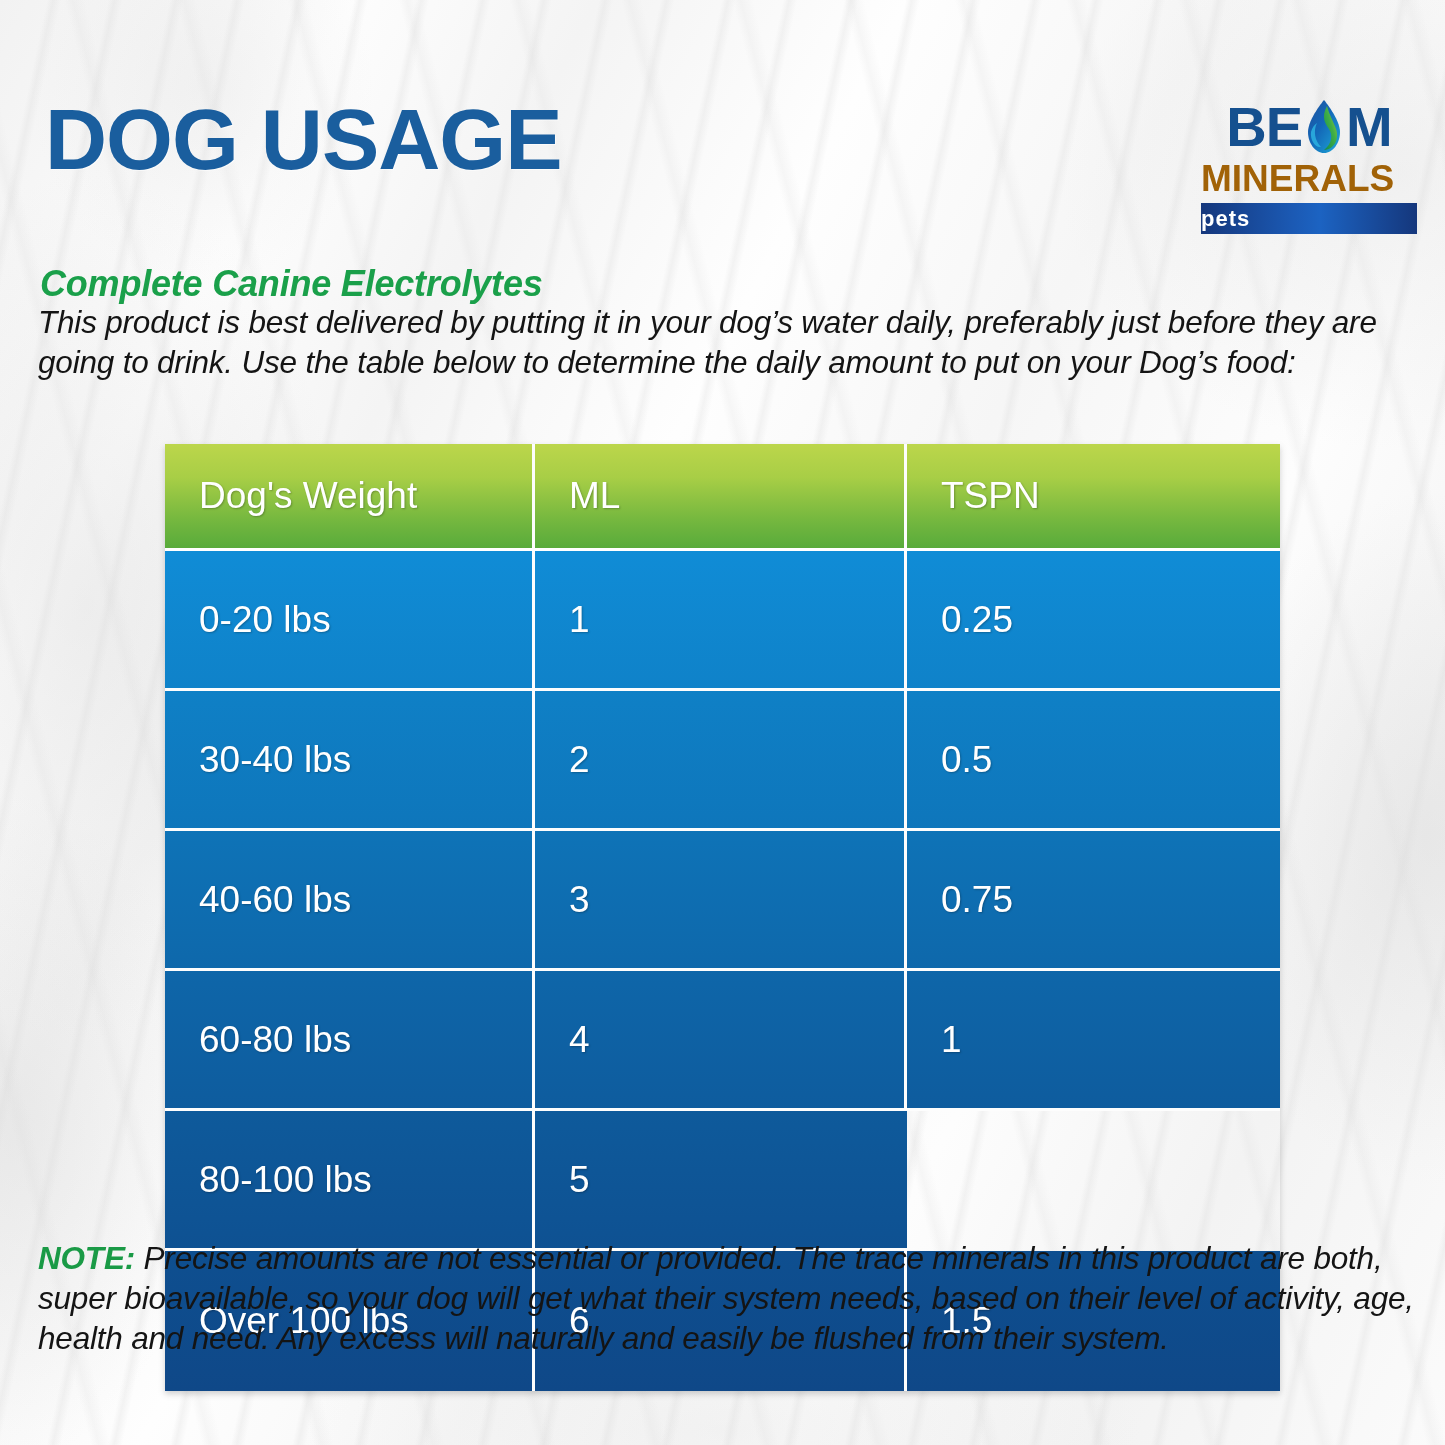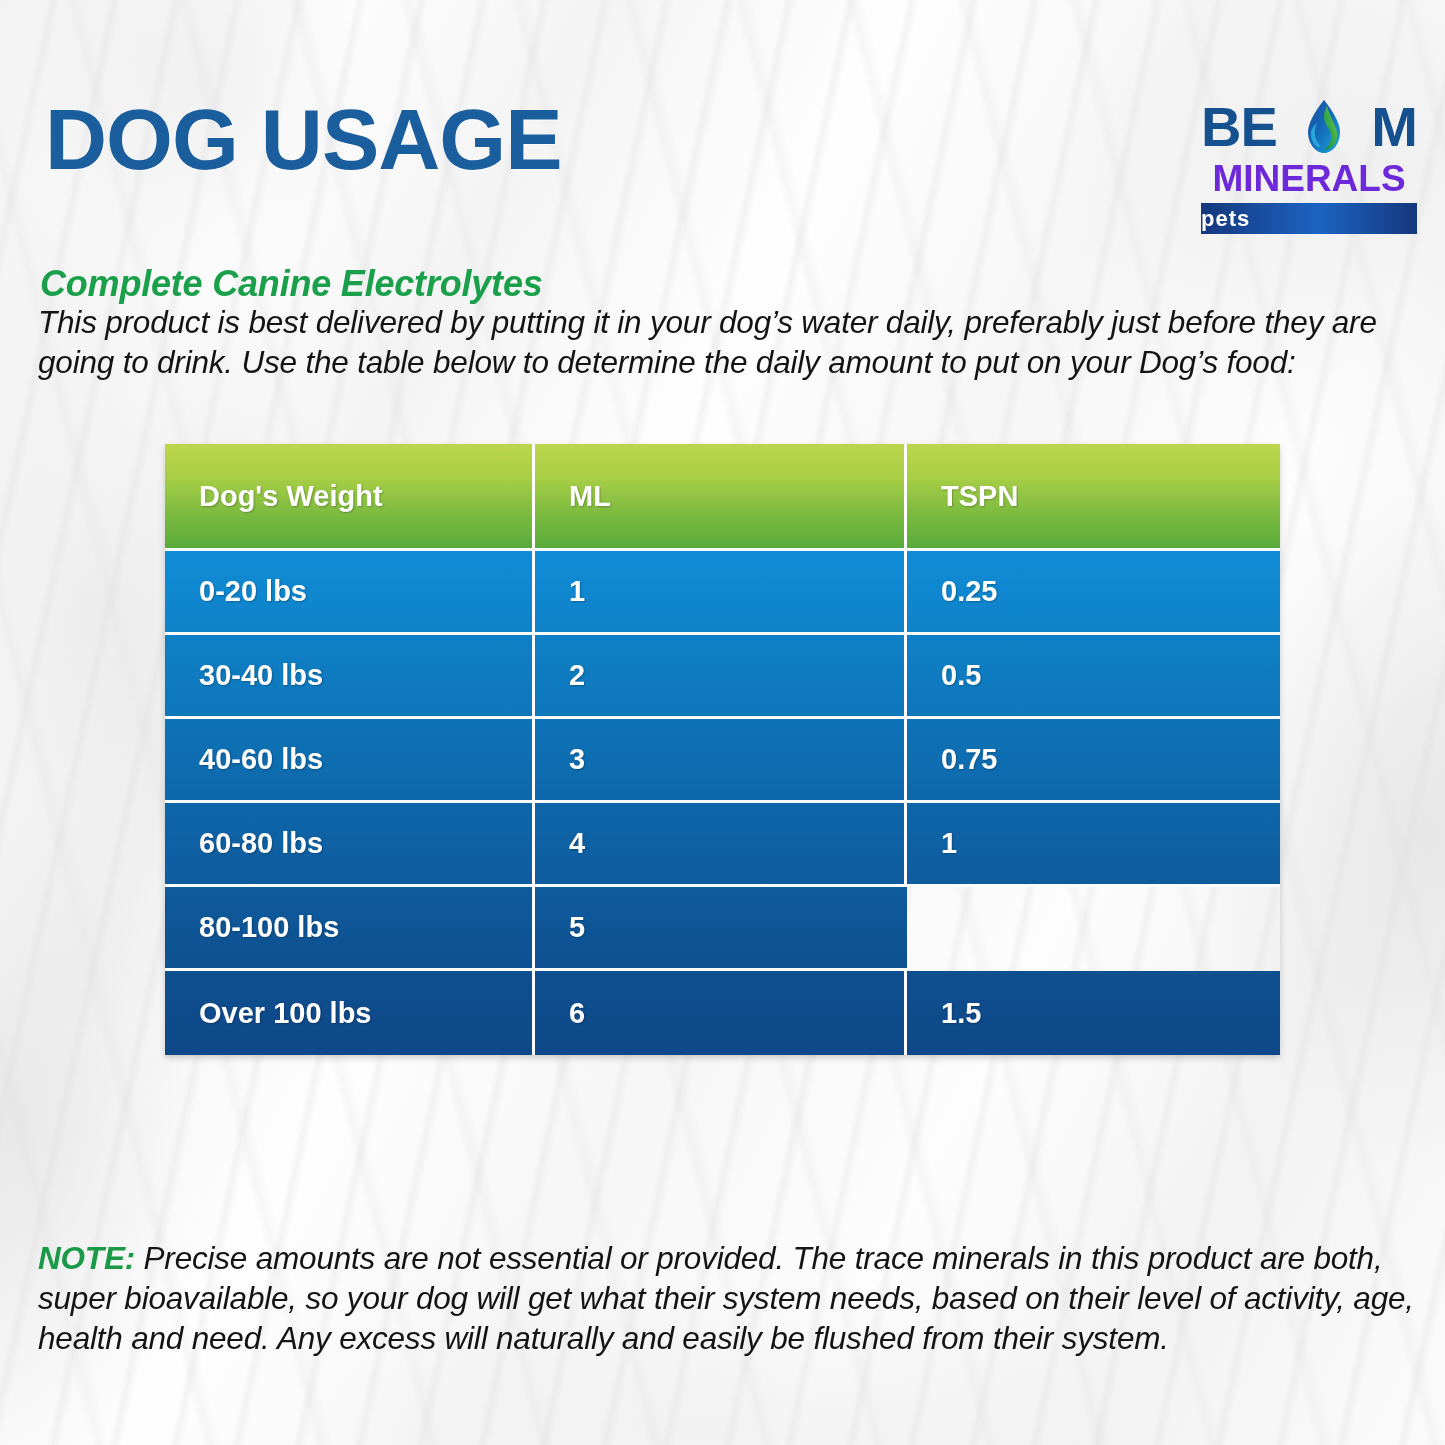--- a/index.html
+++ b/index.html
@@ -72,41 +72,41 @@
   .logo {
     position: absolute;
     right: 28px;
     top: 98px;
     width: 216px;
     height: 132px;
   }
   .logo-beam {
     display: flex;
     align-items: center;
-    justify-content: space-between;
+    justify-content: center;
     height: 58px;
     line-height: 1;
   }
   .logo-beam .lt {
     font-size: 56px;
     font-weight: bold;
     color: #15508f;
     letter-spacing: -1px;
   }
   .logo-drop {
     width: 42px;
     height: 56px;
     position: relative;
     margin: 0 1px;
   }
   .logo-minerals {
-    text-align: center;
+    text-align: left;
     font-size: 37px;
     font-weight: bold;
-    color: #6d28d9;
+    color: #a16207;
     letter-spacing: 0px;
     line-height: 1;
     margin-top: 4px;
   }
   .logo-pets-bar {
     margin-top: 6px;
     height: 31px;
     background: linear-gradient(90deg, #15377c 0%, #1b59b3 42%, #1c63c2 55%, #15377c 100%);
     display: flex;
     align-items: center;
@@ -153,39 +153,39 @@
   .trow {
     display: flex;
     width: 100%;
   }
   .tcell {
     box-sizing: border-box;
     display: flex;
     align-items: center;
     padding-left: 34px;
     color: #ffffff;
-    font-size: 29px;
-    font-weight: bold;
+    font-size: 37px;
+    font-weight: normal;
     letter-spacing: 0px;
     text-shadow: 1px 1px 2px rgba(0,0,0,0.25);
   }
   .c-weight { width: 370px; }
   .c-ml     { width: 372px; }
   .c-tspn   { width: 373px; }
 
   .thead .tcell {
     height: 104px;
     background: linear-gradient(180deg, #bcd64b 0%, #a8ce46 32%, #76b83f 72%, #58ab3b 100%);
     border-right: 3px solid #fdfdfd;
   }
   .thead .tcell:last-child { border-right: none; }
   .thead { border-bottom: 3px solid #ffffff; }
 
   .tbody .tcell {
-    height: 84px;
+    height: 140px;
     border-right: 3px solid #fdfdfd;
     border-bottom: 3px solid #fdfdfd;
   }
   .tbody .tcell:last-child { border-right: none; }
   .tbody .trow:last-child .tcell { border-bottom: none; }
 
   .r0 .tcell { background: linear-gradient(180deg, #108cd6 0%, #0f82c9 100%); }
   .r1 .tcell { background: linear-gradient(180deg, #0f80c6 0%, #0e76bb 100%); }
   .r2 .tcell { background: linear-gradient(180deg, #0e73b7 0%, #0e68ab 100%); }
   .r3 .tcell { background: linear-gradient(180deg, #0e66a9 0%, #0e5c9e 100%); }

